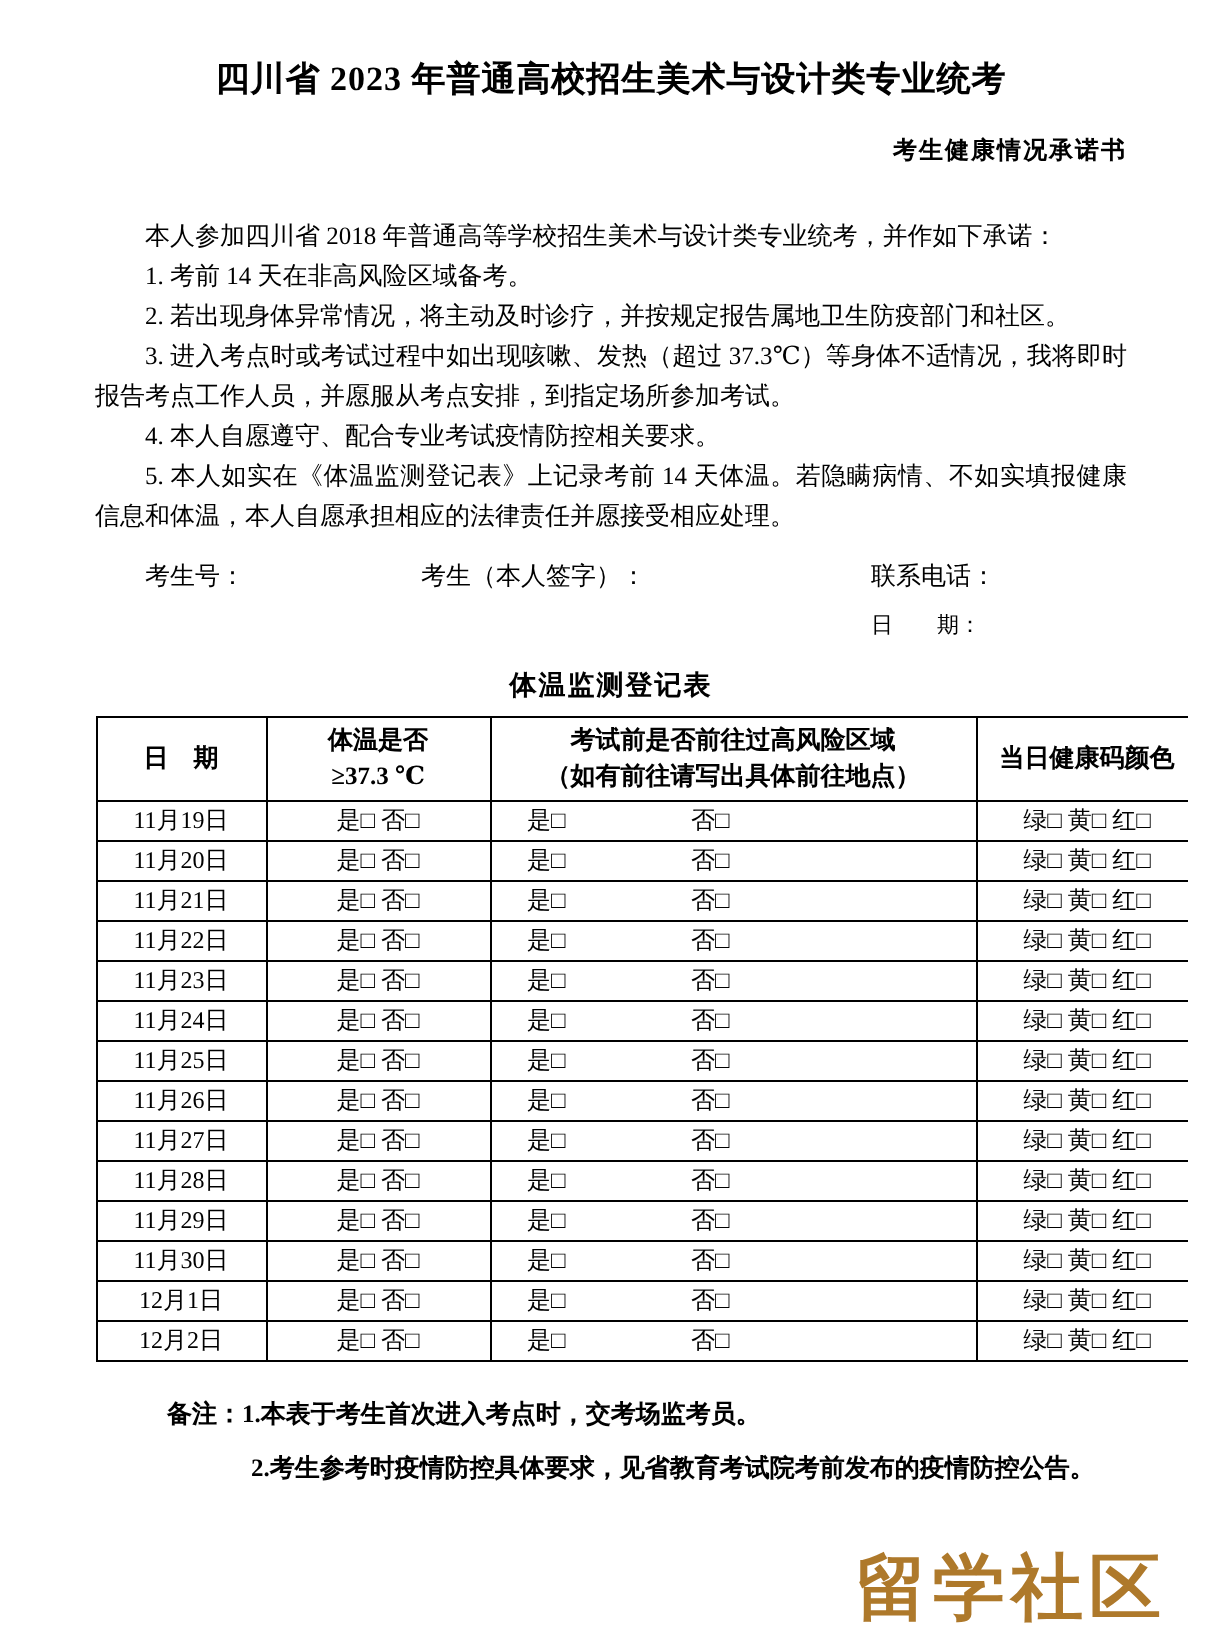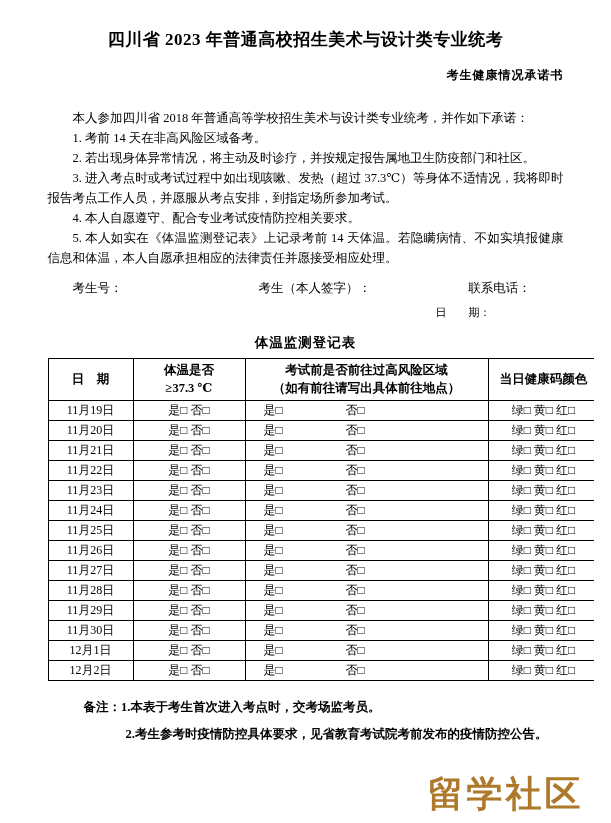--- a/index.html
+++ b/index.html
@@ -18,25 +18,25 @@
     margin:10px 0 0 0; letter-spacing:0.5px;
   }
   .title2 {
     font-size:12px; font-weight:bold; text-align:right;
     margin:16px 0 0 0; letter-spacing:1px;
   }
   .body-text { font-size:12.5px; line-height:20px; margin:0; text-indent:2em; text-align:justify; }
   .intro { margin-top:24px; }
   .fields {
     display:flex; align-items:baseline;
-    font-size:12.5px; margin-top:12px;gap:48px;
+    font-size:12.5px; margin-top:12px;
   }
   .f-candidate { margin-left:2em; white-space:pre; }
   .f-sign { margin-left:88px; white-space:pre;text-align:center; }
-  .f-phone { margin-left:auto; width:128px; white-space:pre;text-align:center; }
+  .f-phone { margin-left:auto; width:128px; white-space:pre; }
   .date-row { display:flex; font-size:11px; margin-top:8px; }
   .date-row .f-date { margin-left:auto; width:128px; white-space:pre; }
   .table-title {
     font-size:13.5px; font-weight:bold; text-align:center;
     margin:14px 0 6px 0; letter-spacing:1px;
   }
   table {
     border-collapse:collapse; table-layout:fixed;
     width:551px; margin:0 auto;
   }

